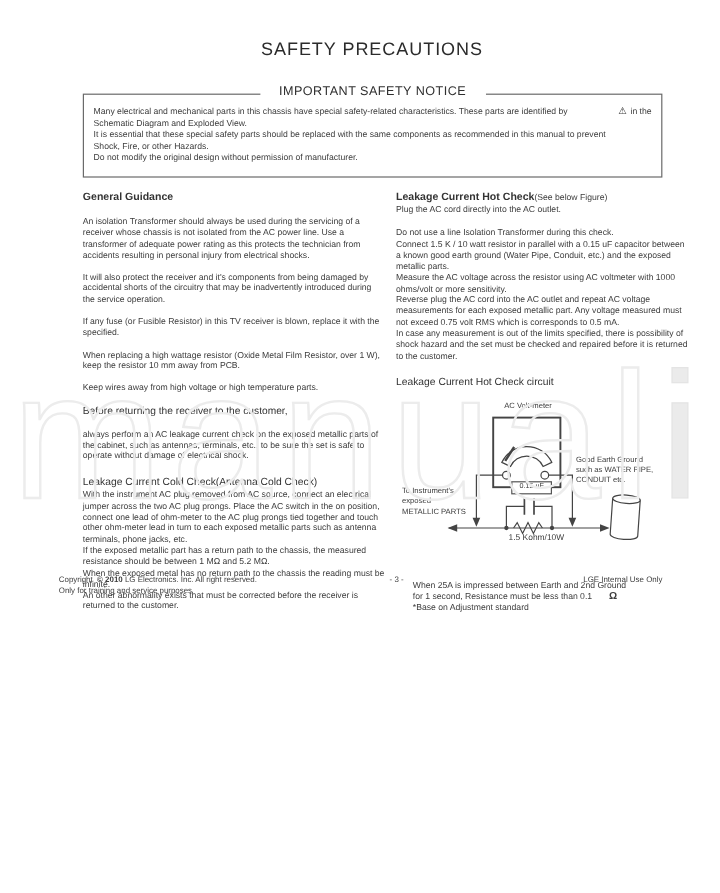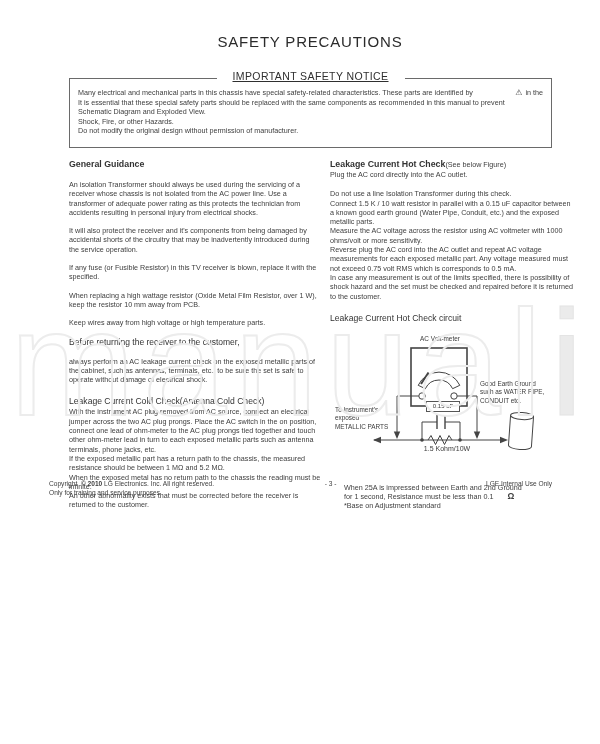--- a/index.html
+++ b/index.html
@@ -39,21 +39,21 @@
     border:1px solid #6a6a6a;
     padding:9px 8px 11px 8px;
     font-size:7.2px;line-height:9.6px;
   }
   .notice-legend{
     position:absolute;top:-7px;left:50%;
     transform:translateX(-50%);
     background:#fff;
     padding:0 16px;
     font-size:10.5px;letter-spacing:0.4px;
-    color:#2f2f2f;white-space:nowrap;text-decoration:underline;
+    color:#2f2f2f;white-space:nowrap;
   }
   .notice-line1{display:flex;justify-content:space-between;align-items:flex-start;}
   .warn{font-size:8px;line-height:9px;color:#3a3a3a;margin-right:3px;}
   
   .columns{
     display:flex;
     margin:11px 48px 0 49px;
     gap:9px;
   }
   .col-left{width:252px;flex:none;}
@@ -118,22 +118,22 @@
 
   <div class="content">
     <h1 class="doc-title">SAFETY PRECAUTIONS</h1>
 
     <div class="notice">
       <div class="notice-legend">IMPORTANT SAFETY NOTICE</div>
       <div class="notice-line1">
         <span>Many electrical and mechanical parts in this chassis have special safety-related characteristics. These parts are identified by</span>
         <span style="white-space:nowrap;"><span class="warn">⚠</span><span>in the</span></span>
       </div>
+      <div>Schematic Diagram and Exploded View.</div>
       <div>It is essential that these special safety parts should be replaced with the same components as recommended in this manual to prevent</div>
-      <div>Schematic Diagram and Exploded View.</div>
       <div>Shock, Fire, or other Hazards.</div>
       <div>Do not modify the original design without permission of manufacturer.</div>
     </div>
 
     <div class="columns">
 
       <div class="col col-left">
         <h2 class="sec">General Guidance</h2>
         <p>An isolation Transformer should always be used during the servicing of a receiver whose chassis is not isolated from the AC power line. Use a transformer of adequate power rating as this protects the technician from accidents resulting in personal injury from electrical shocks.</p>
         <p>It will also protect the receiver and it's components from being damaged by accidental shorts of the circuitry that may be inadvertently introduced during the service operation.</p>

